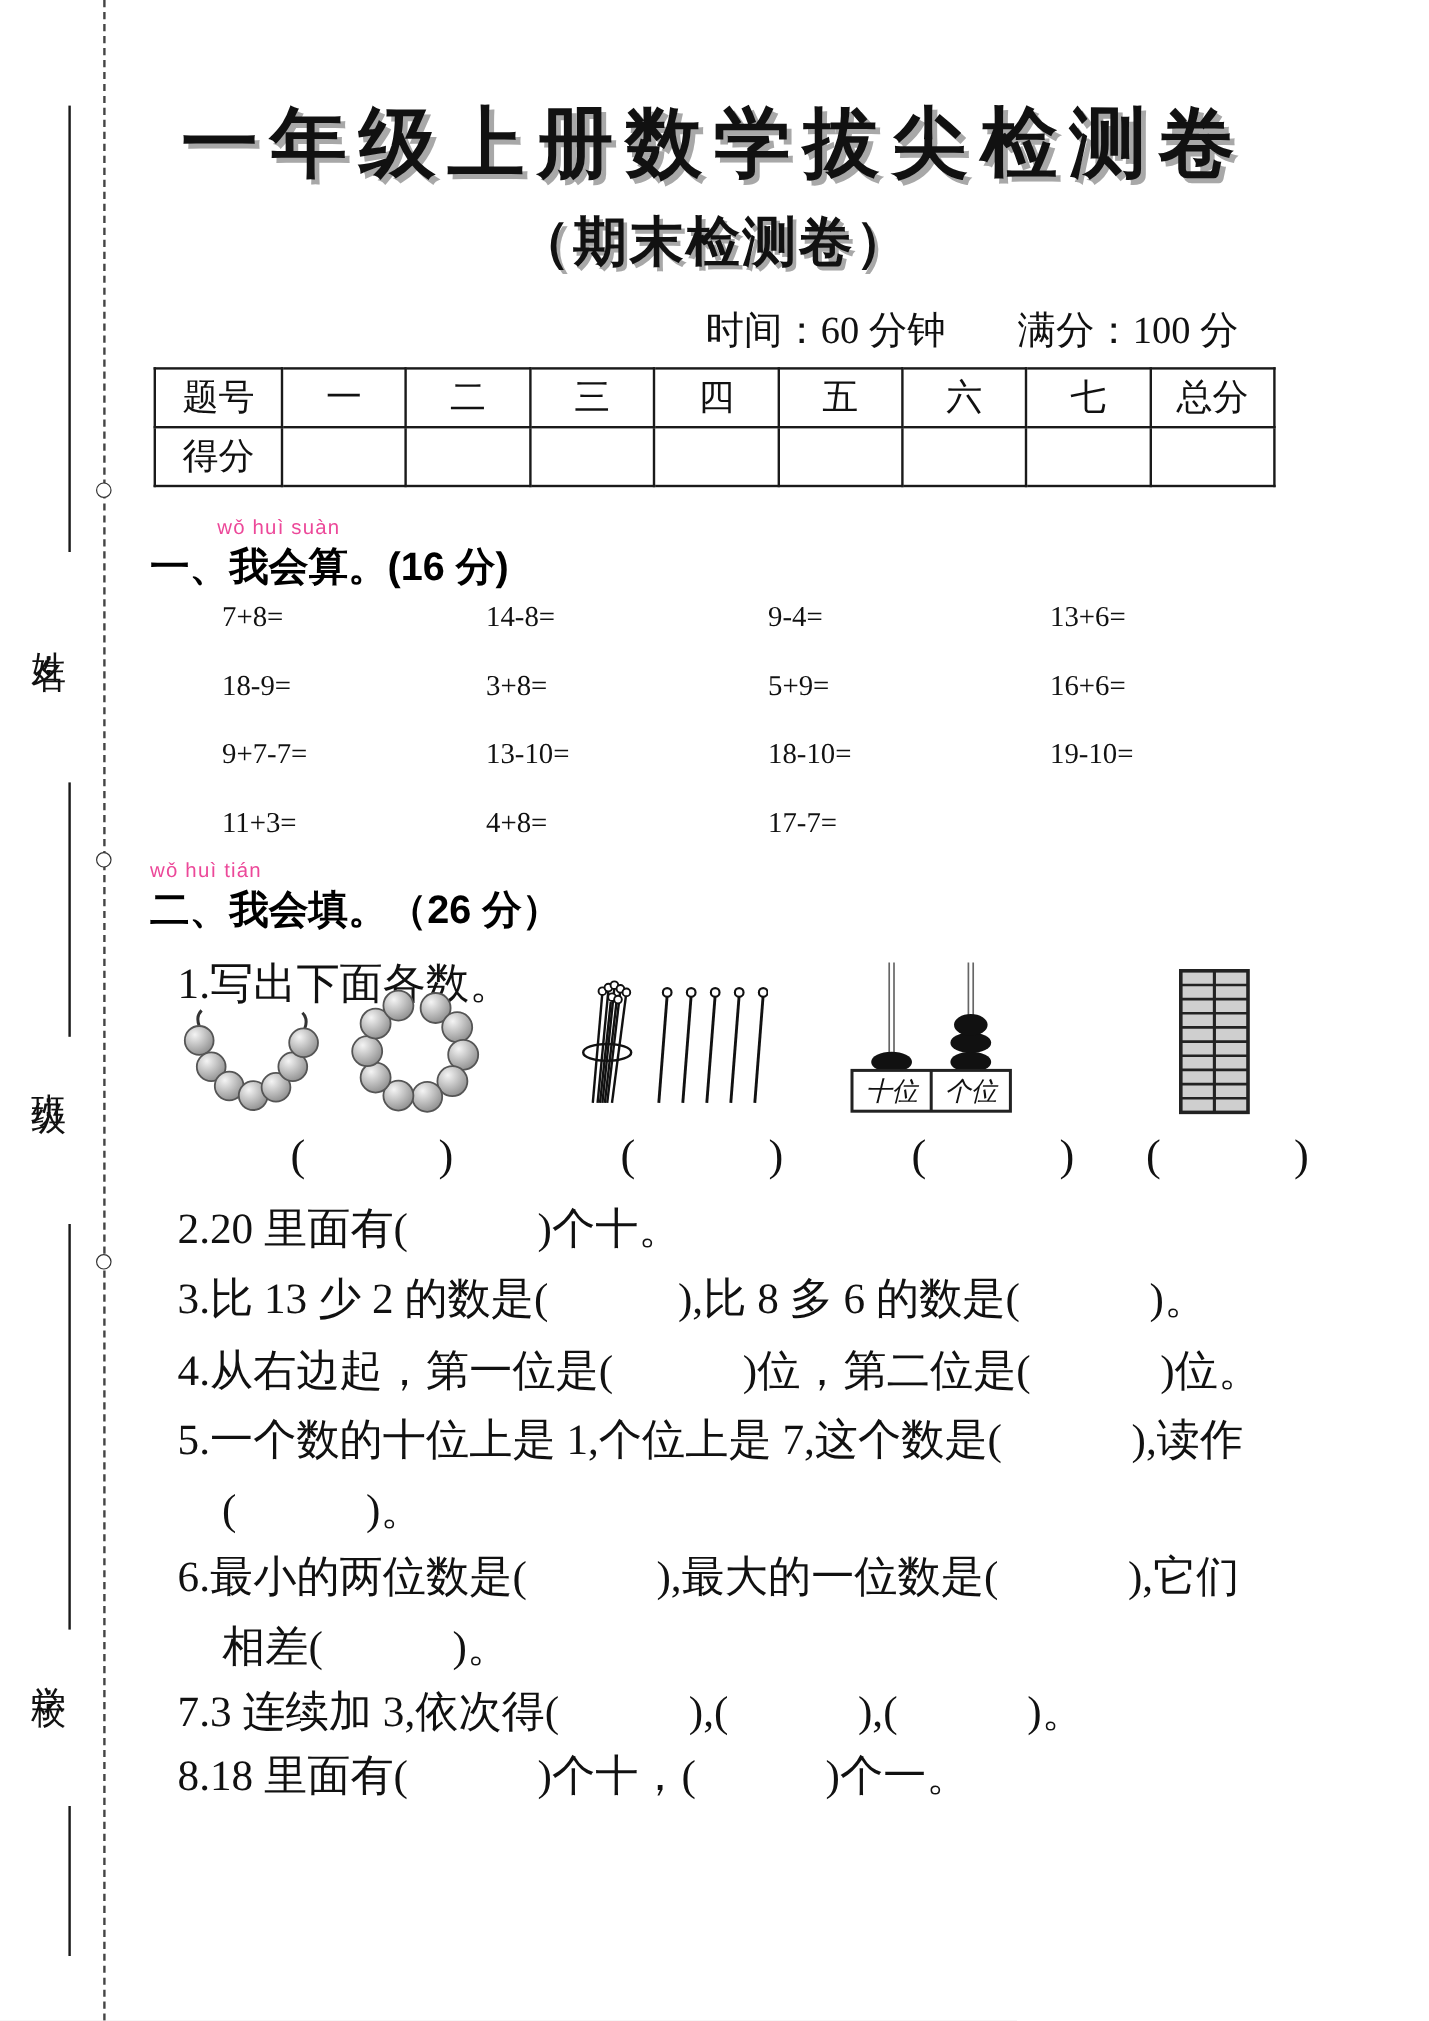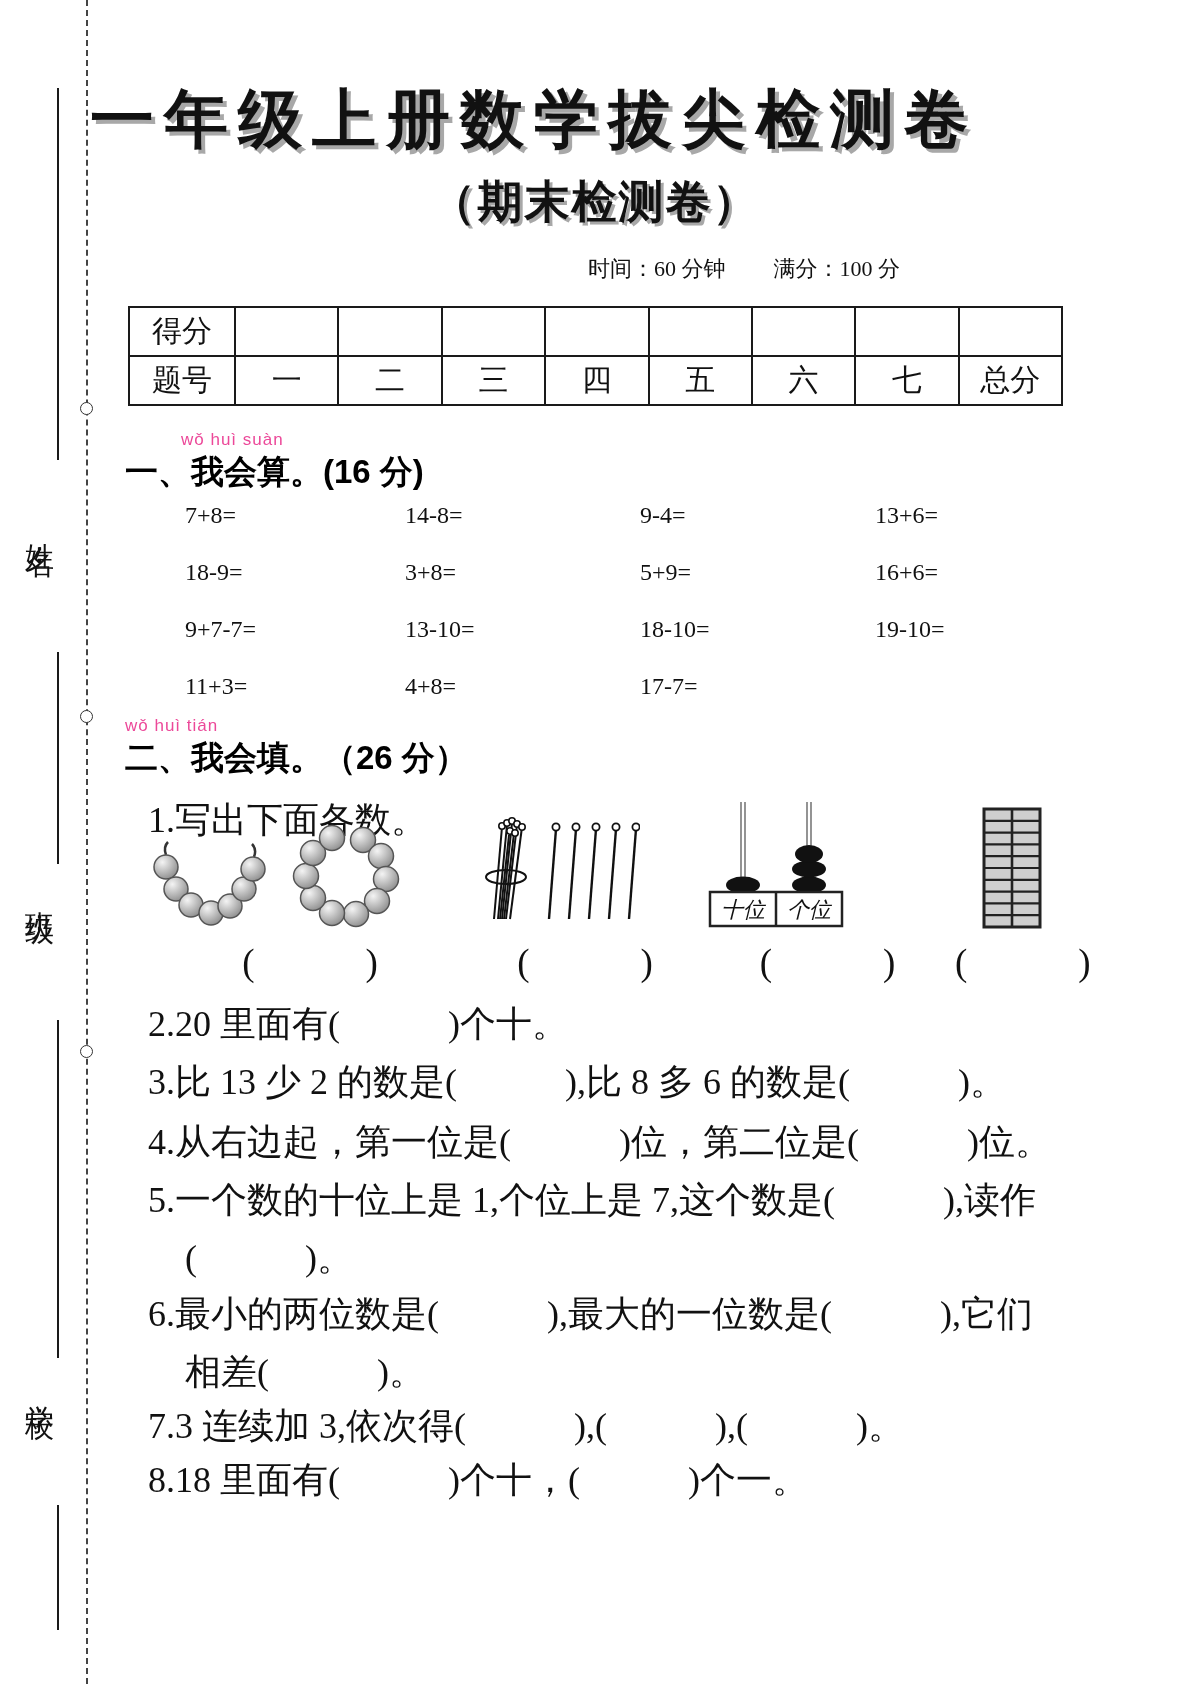--- a/index.html
+++ b/index.html
@@ -26,31 +26,31 @@
     position:absolute; left:20px;
     writing-mode:vertical-rl; text-orientation:upright;
     font-size:29px; letter-spacing:6px; color:#111;
   }
   .v-blank {
     position:absolute; left:57px; border-left:2px solid #1a1a1a; width:0;
   }
   
   .title {
     position:absolute; top:76px; left:90px; width:1010px;
-    font-size:64px; font-weight:900; letter-spacing:10px;
+    text-align:center; font-size:64px; font-weight:900; letter-spacing:10px;
     text-shadow:4px 4px 0 #a8a8a8;
   }
   .subtitle {
     position:absolute; top:172px; left:90px; width:1010px;
     text-align:center; font-size:45px; font-weight:900; letter-spacing:2px;
     text-shadow:3px 3px 0 #a8a8a8;
   }
   .meta {
     position:absolute; top:254px; left:588px;
-    display:flex; gap:48px; font-size:22px;
+    display:flex; gap:60px; font-size:32px;
   }
   
   .score-table {
     position:absolute; top:306px; left:128px; width:935px;
     border-collapse:collapse; table-layout:fixed;
     font-size:30px; text-align:center;
   }
   .score-table td {
     border:2px solid #1a1a1a; height:49px; padding:0;
   }
@@ -121,40 +121,40 @@
   <div class="title">一年级上册数学拔尖检测卷</div>
   <div class="subtitle">（期末检测卷）</div>
   <div class="meta">
     <span>时间：60 分钟</span>
     <span>满分：100 分</span>
   </div>
 
   <table class="score-table">
     <tbody>
         <tr>
-      <td class="lbl">得分</td>
-      <td></td>
-      <td></td>
-      <td></td>
-      <td></td>
-      <td></td>
-      <td></td>
-      <td></td>
-      <td></td>
-    </tr>
-    <tr>
       <td class="lbl">题号</td>
       <td>一</td>
       <td>二</td>
       <td>三</td>
       <td>四</td>
       <td>五</td>
       <td>六</td>
       <td>七</td>
       <td>总分</td>
+    </tr>
+    <tr>
+      <td class="lbl">得分</td>
+      <td></td>
+      <td></td>
+      <td></td>
+      <td></td>
+      <td></td>
+      <td></td>
+      <td></td>
+      <td></td>
     </tr>
   </tbody>
     </table>
 
   <div class="sec1">
     <div class="pinyin">wǒ huì suàn</div>
     <div class="sec-head">一、我会算。(16 分)</div>
   </div>
 
   <div class="arith">

